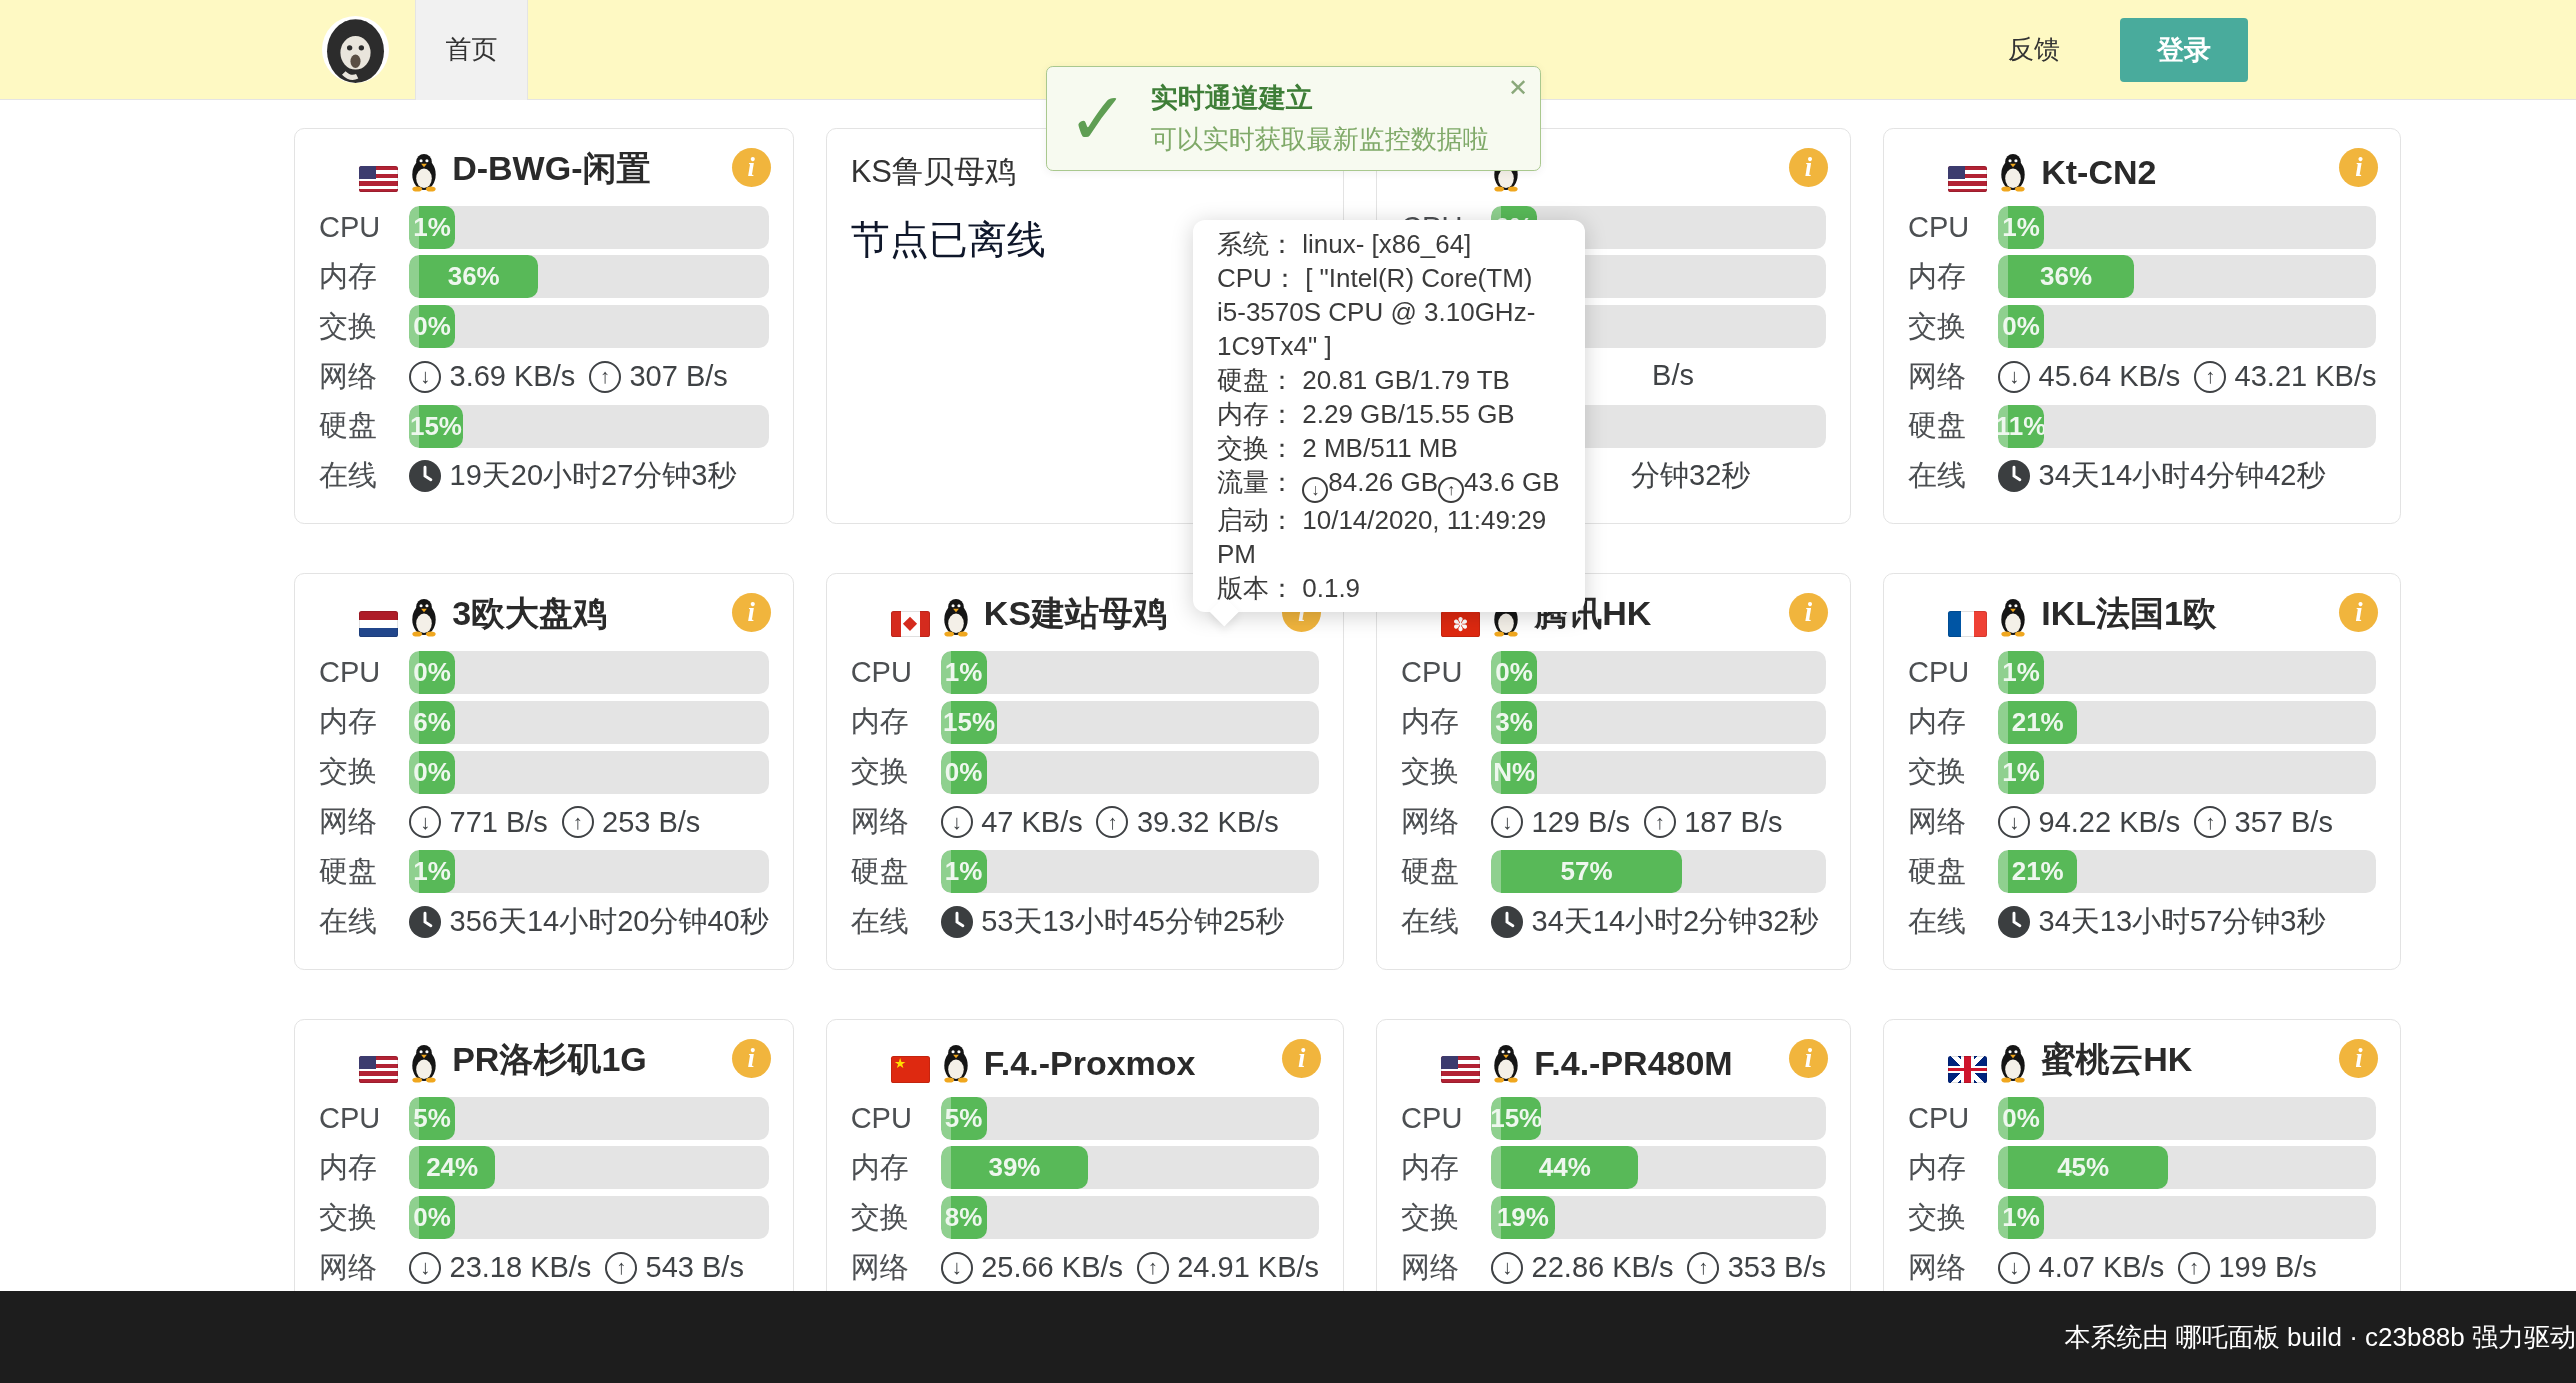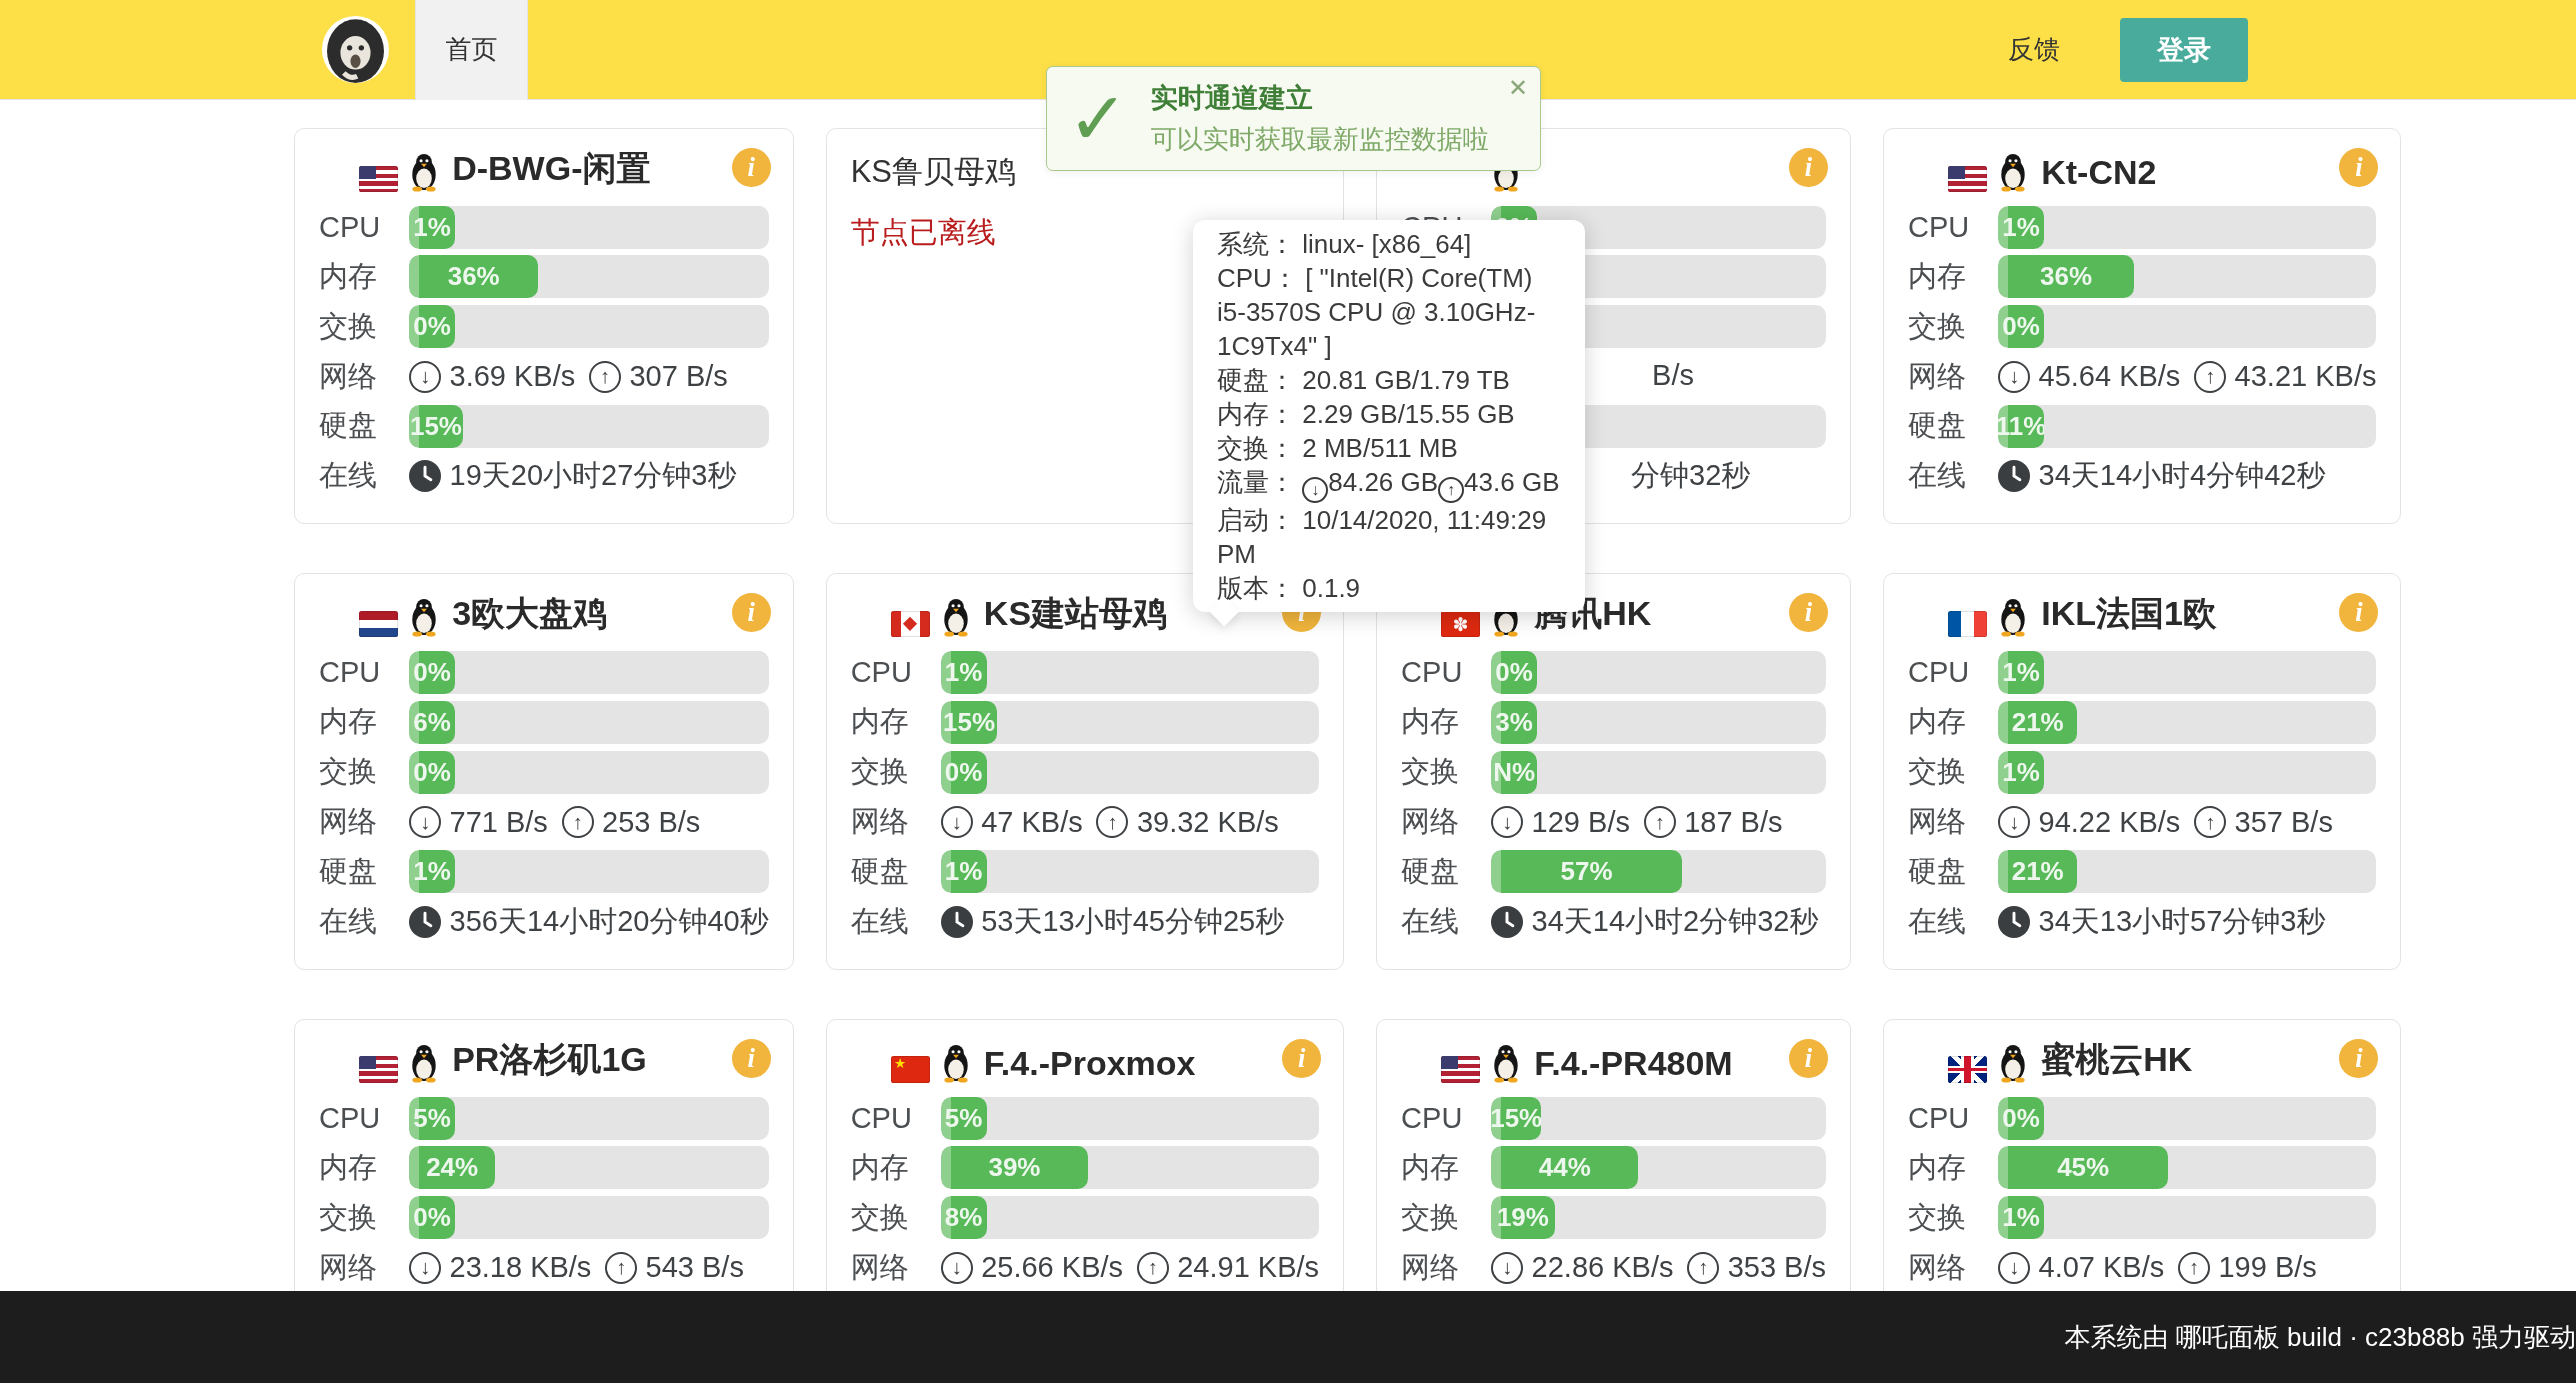--- a/index.html
+++ b/index.html
@@ -1,21 +1,21 @@
 <!DOCTYPE html>
 <html style="font-size:13.7px"><head>
 <meta charset="utf-8">
 <style>
   * { margin:0; padding:0; box-sizing:border-box; }
   html,body { width:2576px; height:1384px; overflow:hidden; background:#fff;
     font-family:"Liberation Sans","DejaVu Sans",sans-serif; }
   body { position:relative; }
 
   
-  .navbar { height:100px; background:#fde047; border-bottom:0.9px solid #e4e4e4; }
+  .navbar { height:100px; background:#fef9c3; border-bottom:0.9px solid #e4e4e4; }
   .nav-inner { width:1988px; height:100%; margin:0 auto; display:flex; align-items:center; position:relative; }
   .logo { width:67px; height:67px; border-radius:50%; overflow:hidden; margin-left:28px; flex:none; cursor:pointer; }
   .nav-tab { height:100px; width:113px; margin-left:26px; background:#f1f1f1;
     border-left:0.9px solid #e4e4e4; border-right:0.9px solid #e4e4e4;
     display:flex; align-items:center; justify-content:center; font-size:26px; color:#333; cursor:pointer; }
   .nav-link { margin-left:auto; font-size:26px; color:#333; cursor:pointer; }
   .login-btn { margin-left:60px; margin-right:34px; width:128px; height:64px; border:none; border-radius:4px;
     background:#49ab9c; color:#fff; font-size:27px; font-weight:bold; cursor:pointer;
     display:flex; align-items:center; justify-content:center; }
 
@@ -62,21 +62,21 @@
   .row-text { display:flex; align-items:center; font-size:29px; color:#3f4245; white-space:nowrap; }
   .circ { width:32px; height:32px; border:2.6px solid #3f4245; border-radius:50%; flex:none;
     display:flex; align-items:center; justify-content:center; }
   .circ b { font-size:20.5px; line-height:1; color:#3f4245; }
   .sp { margin-left:8.5px; }
   .gap { margin-left:13.7px; }
   .clock { flex:none; width:32px; height:32px; }
   .frag { position:absolute; font-size:29px; color:#3f4245; line-height:43px; }
 
   .offline-name { font-size:31px; color:#333; height:41px; display:flex; align-items:center; }
-  .offline-msg { font-size:29px; color:#b91c1c; margin-top:20.5px;font-family:Liberation Serif, serif; }
+  .offline-msg { font-size:39px; color:#0f172a; margin-top:20.5px;font-family:Liberation Serif, serif; }
 
   
   .toast { position:absolute; left:1046px; top:66px; width:495px; height:105px; z-index:30;
     background:#f7faf0; border:0.9px solid #a9c88e; border-radius:6.8px; display:flex; align-items:center;
     padding:0 20.5px; box-shadow:0 1.7px 8.5px rgba(0,0,0,.06); }
   .toast-check { font-size:73px; font-weight:bold; color:#5f9e53; line-height:1; margin-right:22px; }
   .toast-title { font-size:27px; font-weight:bold; color:#3e7e37; margin-bottom:6.8px; }
   .toast-msg { font-size:26px; color:#7fa968; }
   .toast-close { position:absolute; top:6.8px; right:12px; font-size:24px; color:#8aa87a; cursor:pointer; }
 

